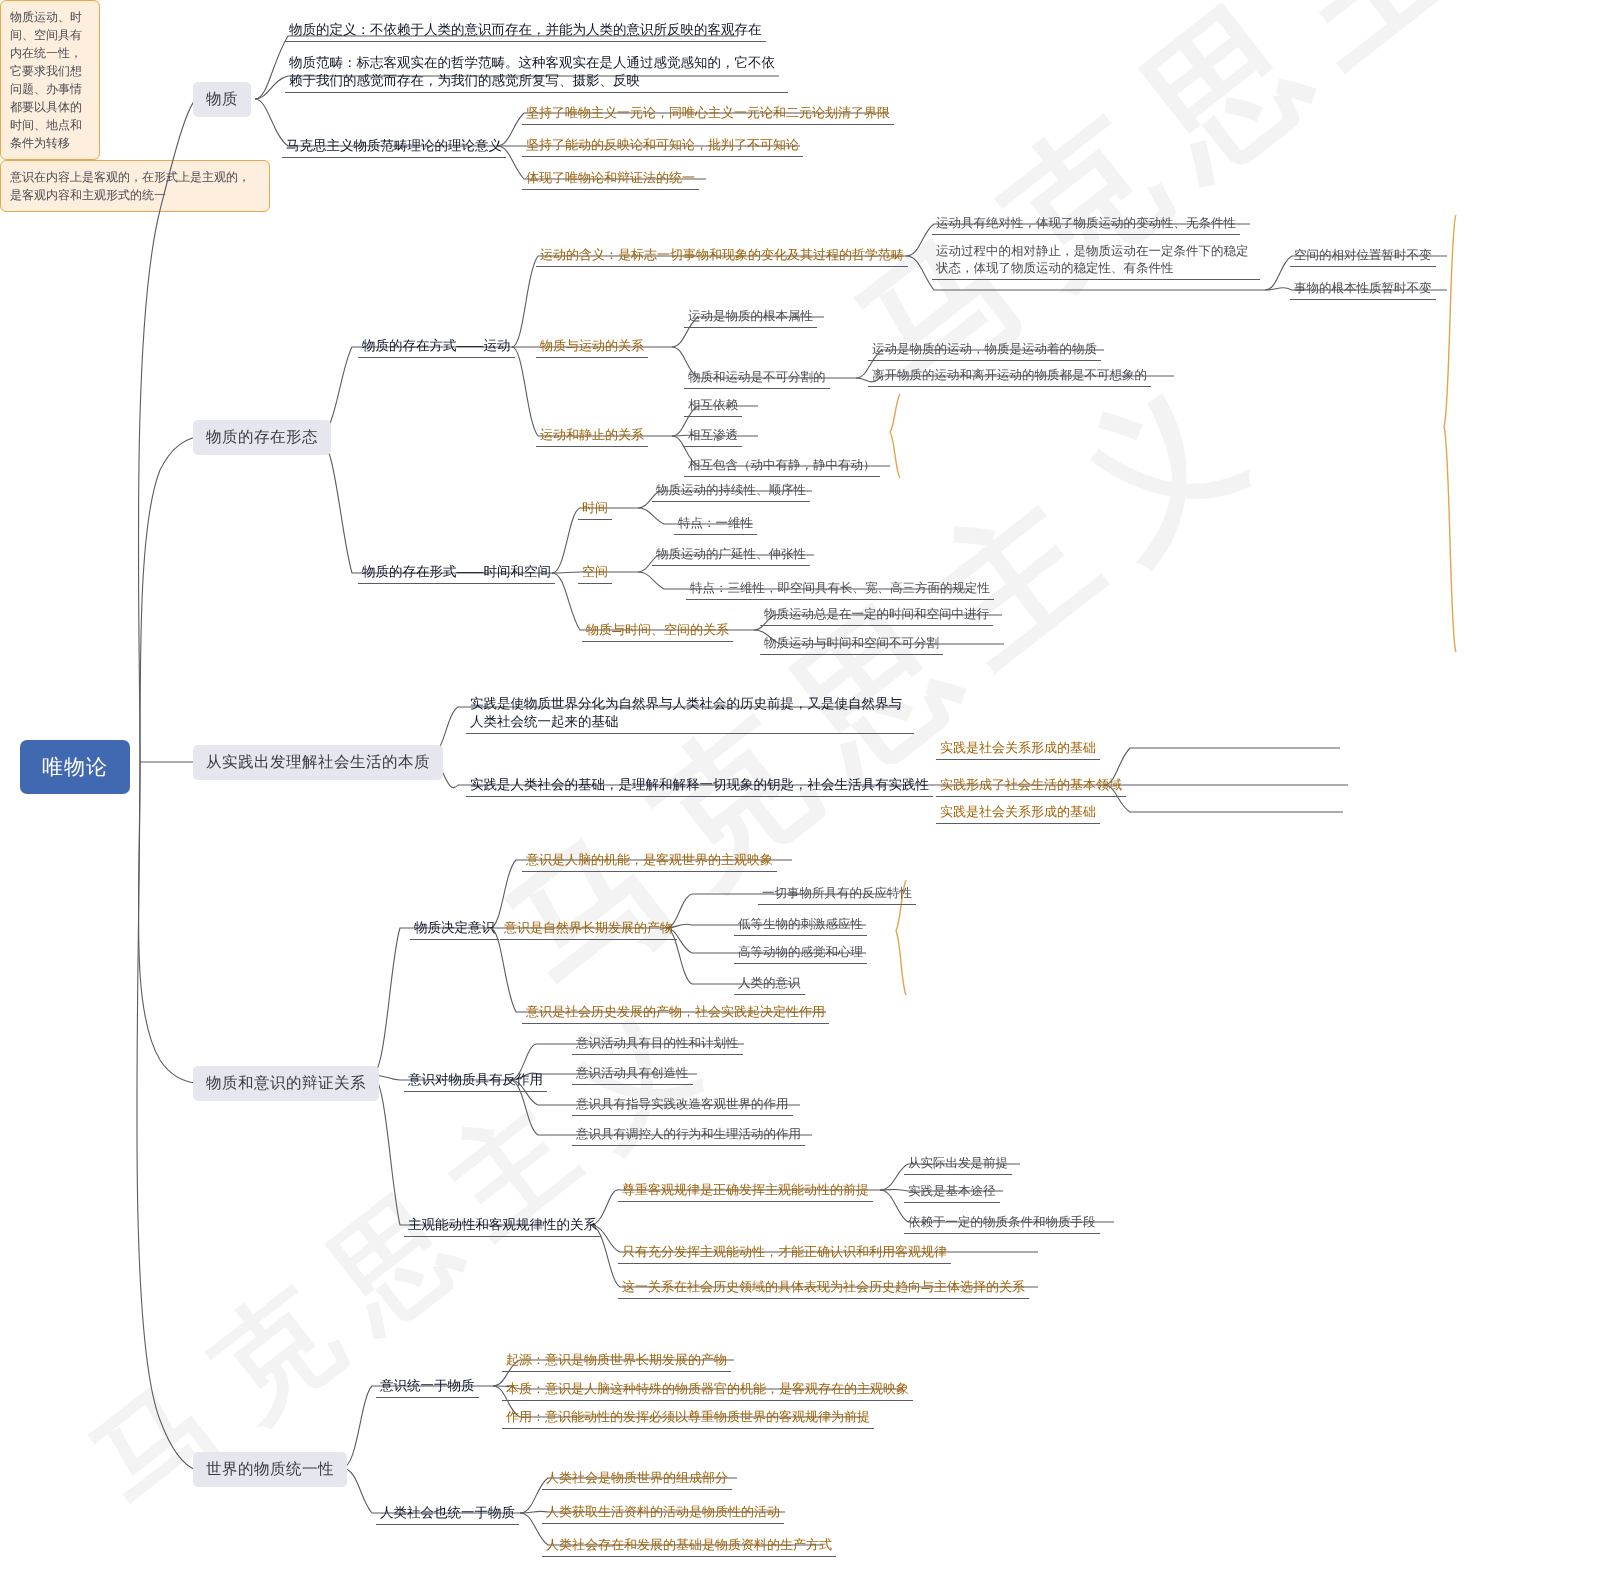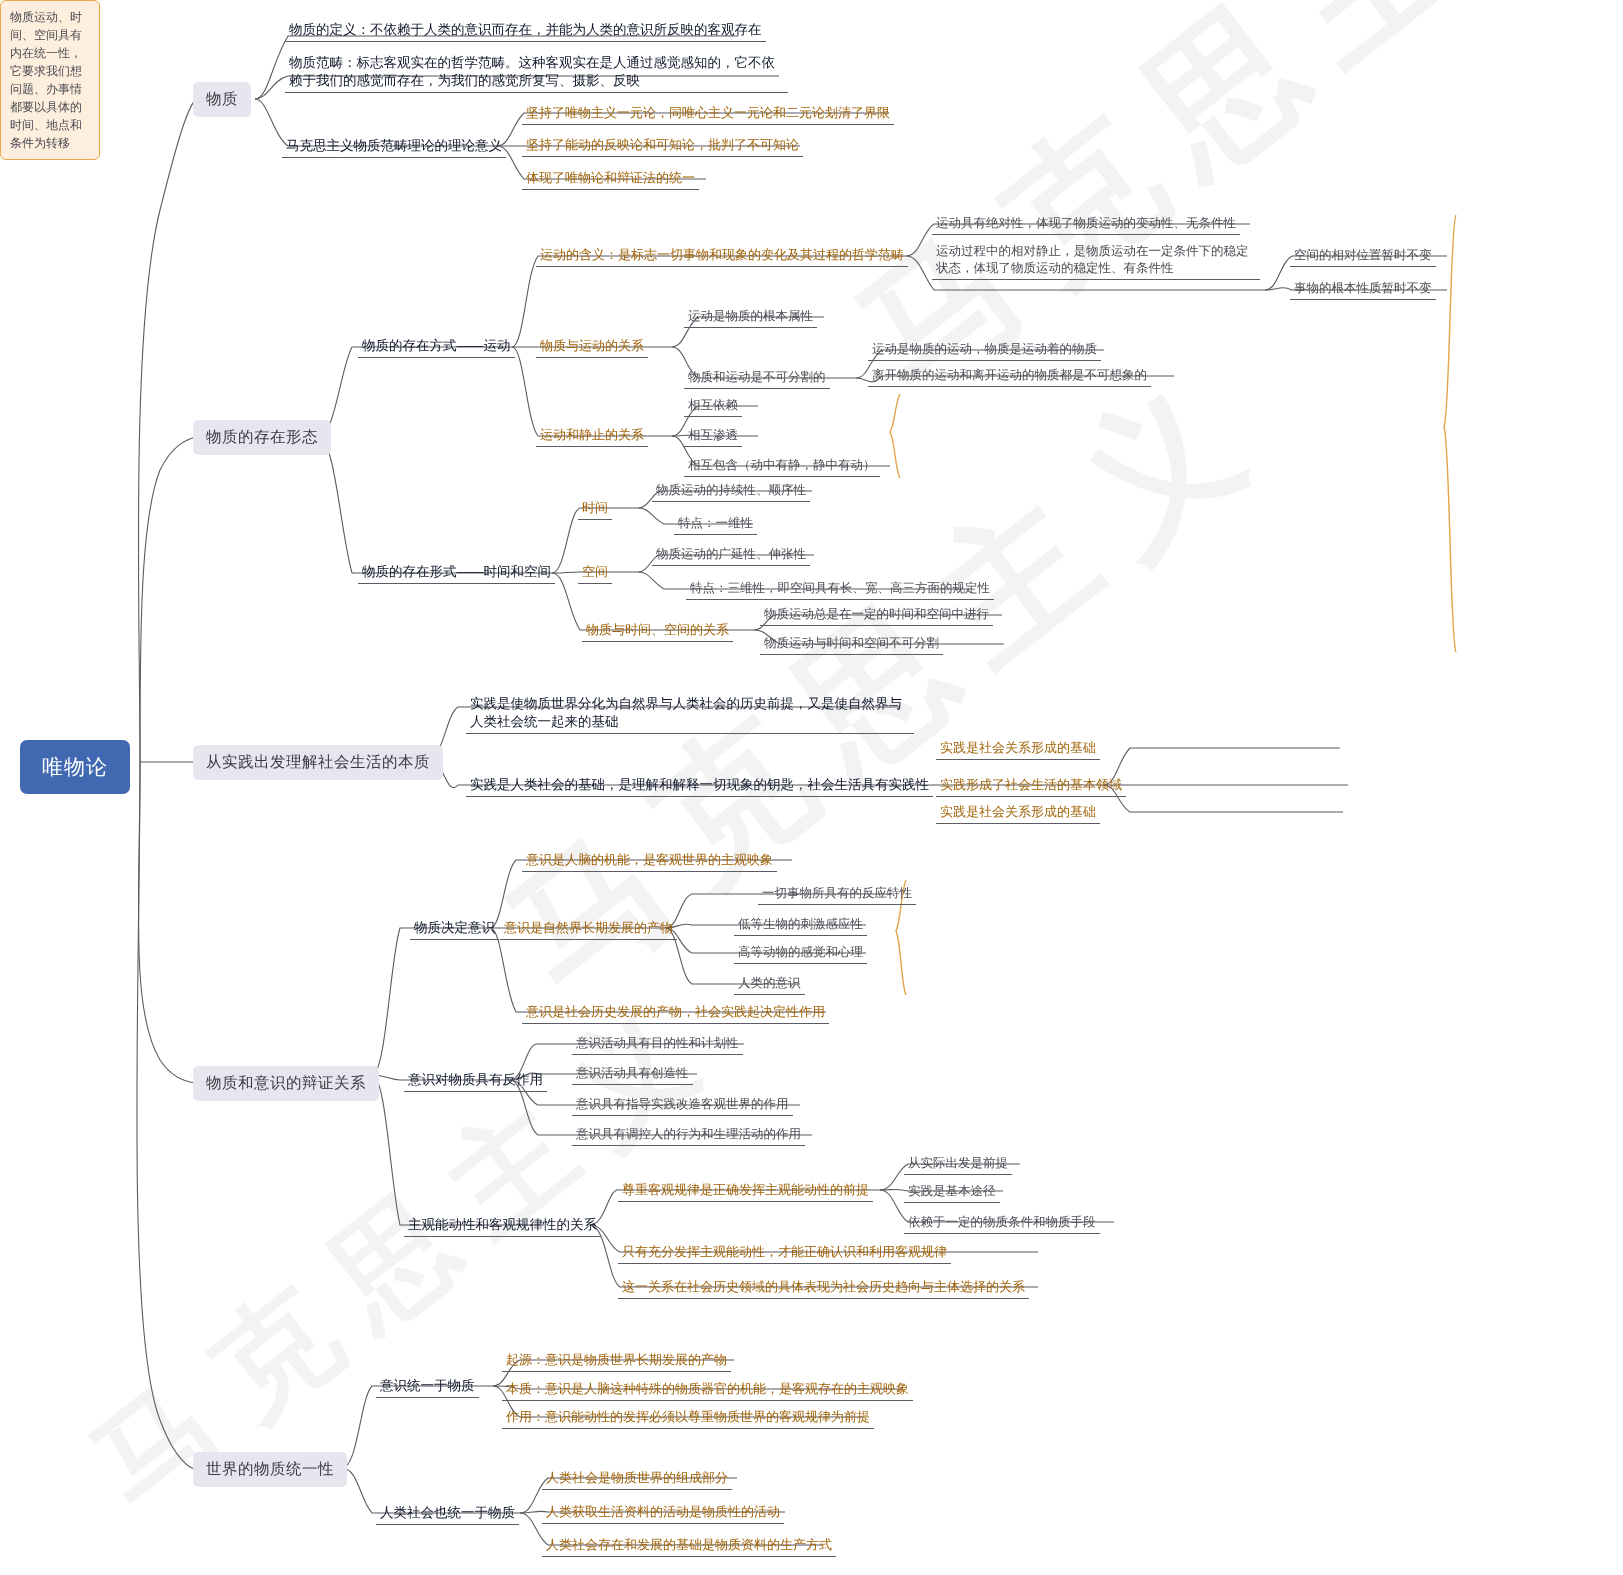--- a/index.html
+++ b/index.html
@@ -259,14 +259,15 @@
 
   <div class="node lvl3" style="left: 502px; top: 1349px; border-bottom: 1px solid rgb(91, 91, 99);">起源：意识是物质世界长期发展的产物</div>
   <div class="node lvl3" style="left: 502px; top: 1378px; border-bottom: 1px solid rgb(91, 91, 99);">本质：意识是人脑这种特殊的物质器官的机能，是客观存在的主观映象</div>
   <div class="node lvl3" style="left: 502px; top: 1406px; border-bottom: 1px solid rgb(91, 91, 99);">作用：意识能动性的发挥必须以尊重物质世界的客观规律为前提</div>
 
   <div class="node lvl3" style="left: 542px; top: 1467px; border-bottom: 1px solid rgb(91, 91, 99);">人类社会是物质世界的组成部分</div>
   <div class="node lvl3" style="left: 542px; top: 1501px; border-bottom: 1px solid rgb(91, 91, 99);">人类获取生活资料的活动是物质性的活动</div>
   <div class="node lvl3" style="left: 542px; top: 1534px; border-bottom: 1px solid rgb(91, 91, 99);">人类社会存在和发展的基础是物质资料的生产方式</div>
 
   <div class="note" style="left:1466px;top:337px;width:80px;">物质运动、时间、空间具有内在统一性，它要求我们想问题、办事情都要以具体的时间、地点和条件为转移</div>
+  <div class="note" style="left:920px;top:919px;width:250px;">意识在内容上是客观的，在形式上是主观的，是客观内容和主观形式的统一</div>
 
 </div>
 
 </body></html>

